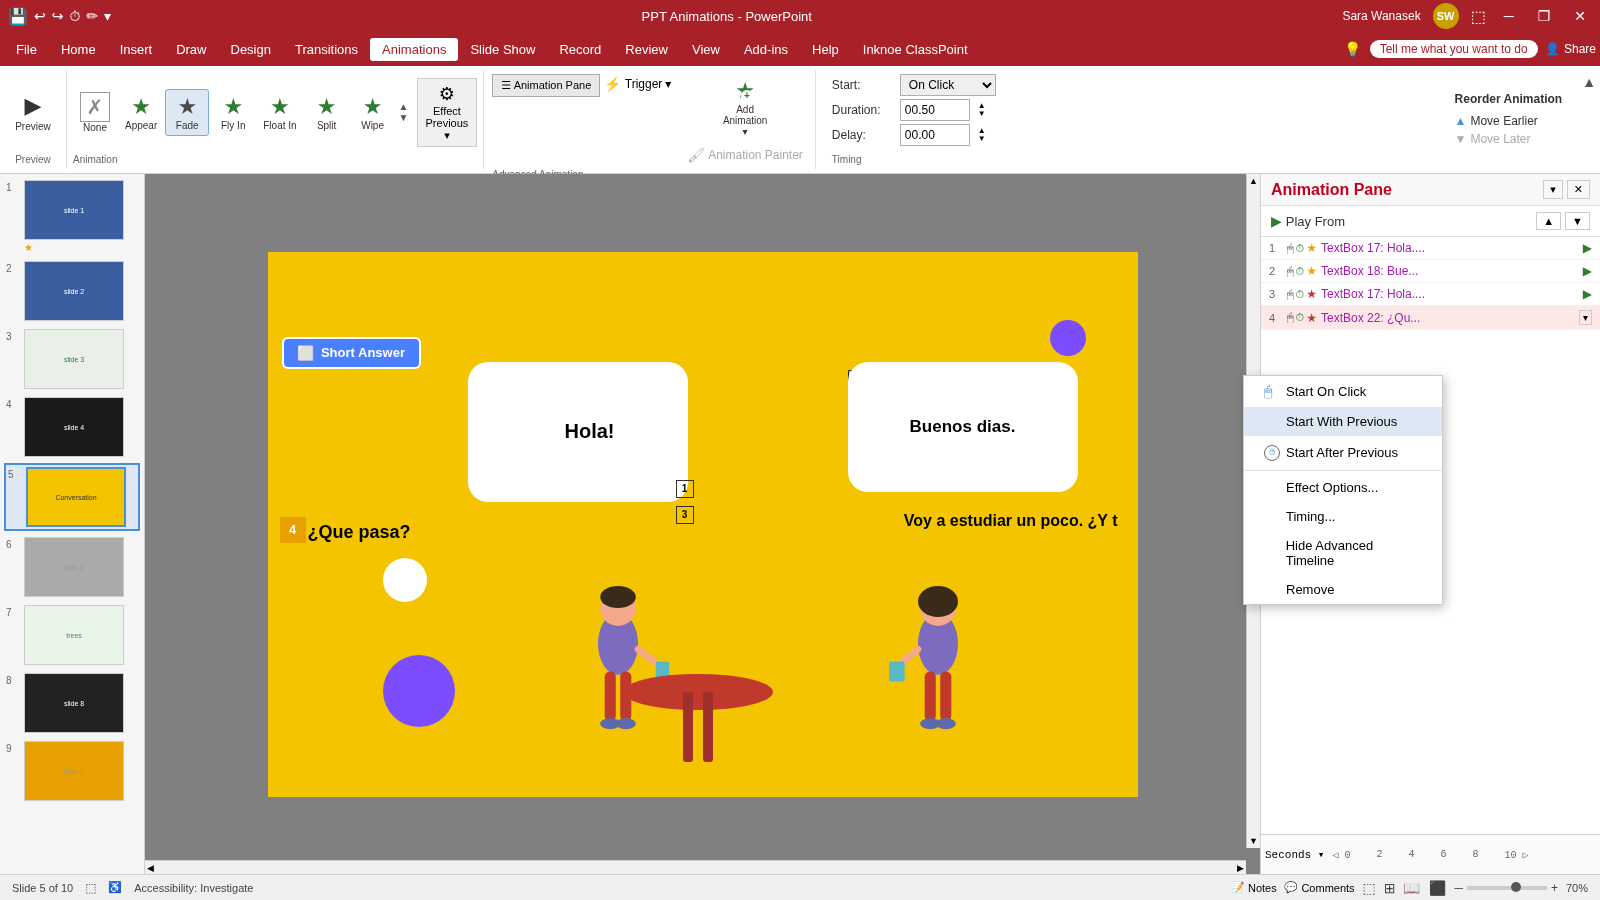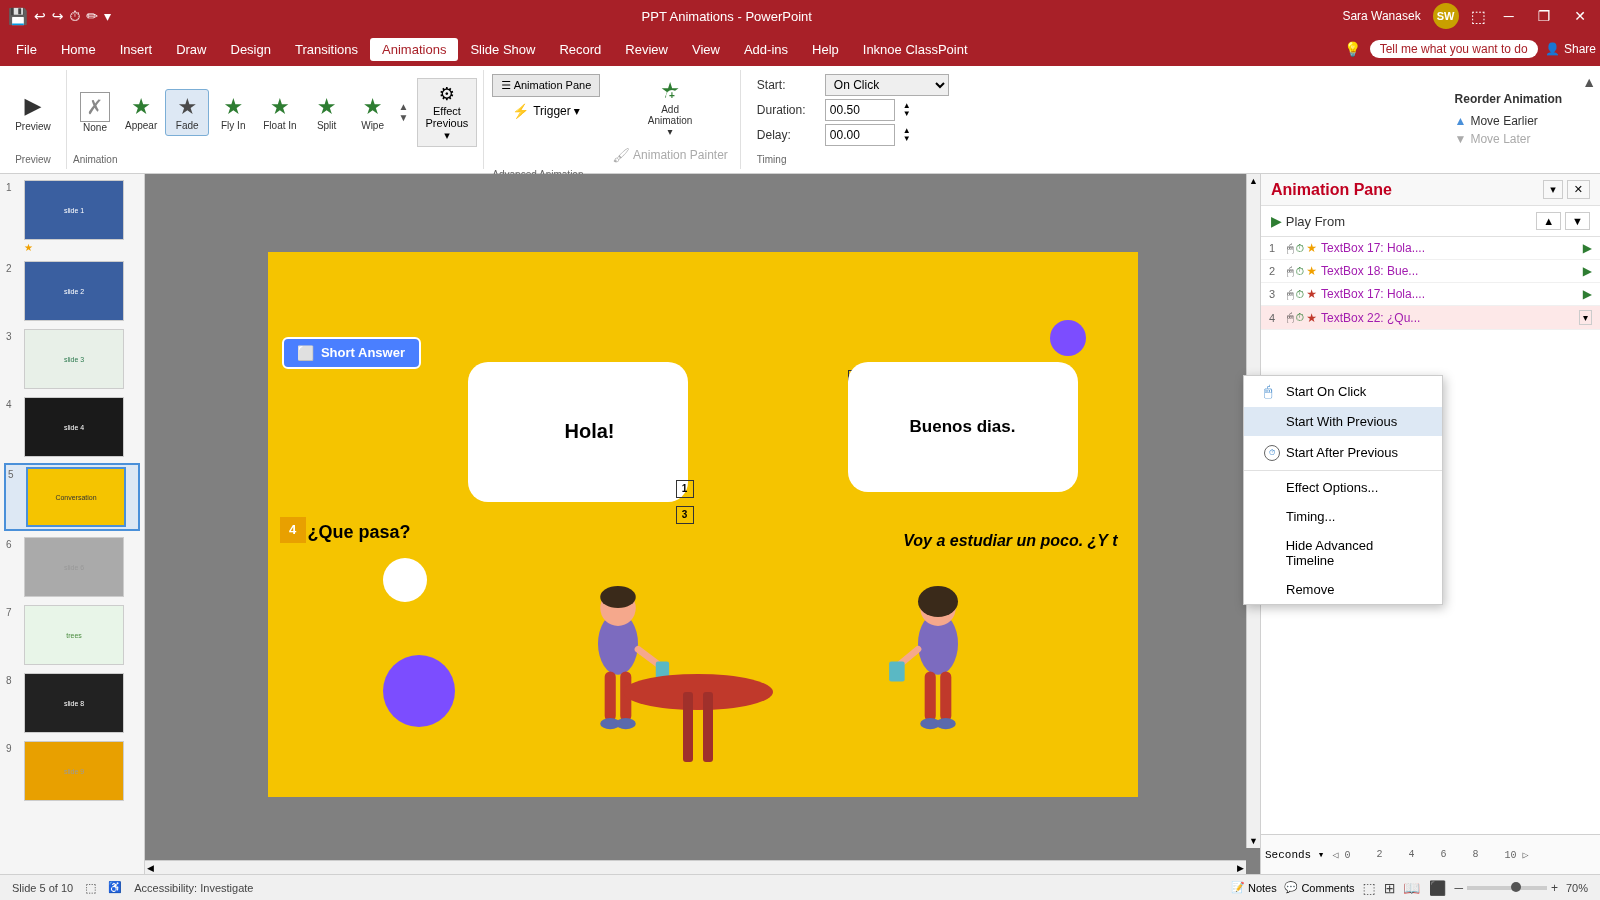--- a/index.html
+++ b/index.html
@@ -117,21 +117,21 @@
     .reorder-title { font-size: 12px; font-weight: bold; margin-bottom: 6px; color: #333; }
     .reorder-btn { background: none; border: none; font-size: 12px; cursor: pointer; color: #333; padding: 2px 0; text-align: left; display: flex; align-items: center; gap: 4px; }
     .reorder-btn.disabled { color: #aaa; cursor: default; }
 
     
     .start-select {
       height: 22px;
       border: 1px solid #aeaeae;
       font-size: 12px;
       padding: 0 4px;
-      width: 124px;
+      width: 96px;
     }
 
     
     .main-layout {
       display: flex;
       height: calc(900px - 32px - 34px - 108px - 26px);
     }
 
     
     .slide-panel {
@@ -291,25 +291,24 @@
       background: #e8a000;
       display: flex;
       align-items: center;
       justify-content: center;
       font-size: 13px;
       font-weight: bold;
       color: white;
     }
     .voy-text {
       position: absolute;
-      top: 280px;
+      top: 260px;
       right: 20px;
       font-size: 16px;
       font-weight: bold;
-      font-style: italic;
       margin-left: 17px;
     }
     .white-circle {
       position: absolute;
       bottom: 195px;
       left: 115px;
       width: 44px;
       height: 44px;
       background: white;
       border-radius: 50%;
@@ -584,21 +583,21 @@
           <span>Previous</span>
           <span>▾</span>
         </button>
       </div>
     </div>
     <div class="ribbon-group-label">Animation</div>
   </div>
 
   <div class="adv-anim-section">
     <div style="display:flex;align-items:flex-start;gap:8px;flex:1;">
-      <div style="display:flex;flex-direction:column;align-items:center;">
+      <div style="display:flex;flex-direction:row;align-items:flex-start;">
         <button style="background:#e8e8e8;border:1px solid #aaa;padding:4px 8px;cursor:pointer;font-size:11px;white-space:nowrap;margin-bottom:4px;">
           <span>☰</span>
           <span>Animation Pane</span>
         </button>
         <button class="trigger-btn">
           <span style="color:#f0a000;font-size:14px;">⚡</span>
           <span>Trigger</span>
           <span>▾</span>
         </button>
       </div>

